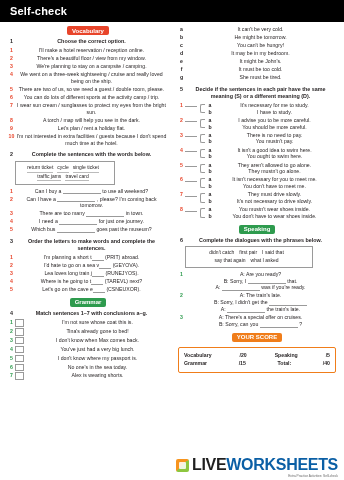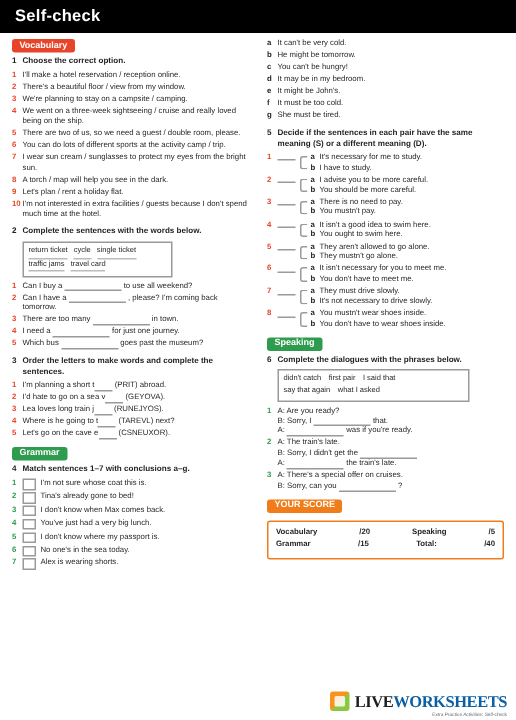--- a/index.html
+++ b/index.html
@@ -5,21 +5,21 @@
   html,body{margin:0;padding:0;}
   body{
     width:344px;height:480px;
     background:#ffffff;
     font-family:"Liberation Sans", sans-serif;
     font-size:5.2px;
     color:#231f20;
     position:relative;
     overflow:hidden;
   }
-  .page{position:relative;width:344px;height:480px;}
+  .page{position:relative;width:344px;height:480px;text-align:center;}
 
   
   .header{
     position:absolute;left:0;top:0;width:344px;height:22px;
     background:#000000;
   }
   .header .title{
     position:absolute;left:10px;top:5px;
     color:#ffffff;font-size:11px;font-weight:bold;
     letter-spacing:0.2px;
@@ -169,21 +169,21 @@
     width:13px;height:13px;border-radius:2px;
     background:linear-gradient(135deg,#f7941e 0%,#f7941e 50%,#8dc63f 50%,#8dc63f 100%);
     margin-right:3px;
     position:relative;
   }
   .lw-mark:after{
     content:"";position:absolute;left:3px;top:3px;width:7px;height:7px;
     background:#ffffff;border-radius:1px;opacity:0.85;
   }
   .lw-text{
-    font-size:11px;font-weight:bold;color:#1f1f1f;letter-spacing:-0.3px;font-family:Liberation Serif, serif;
+    font-size:16px;font-weight:bold;color:#1f1f1f;letter-spacing:-0.3px;
   }
   .lw-text .b{color:#0b5fa5;}
   .footer-note{
     position:absolute;right:6px;bottom:2px;
     font-size:3.2px;color:#666;
   }
 </style>
 </head>
 <body>
 

